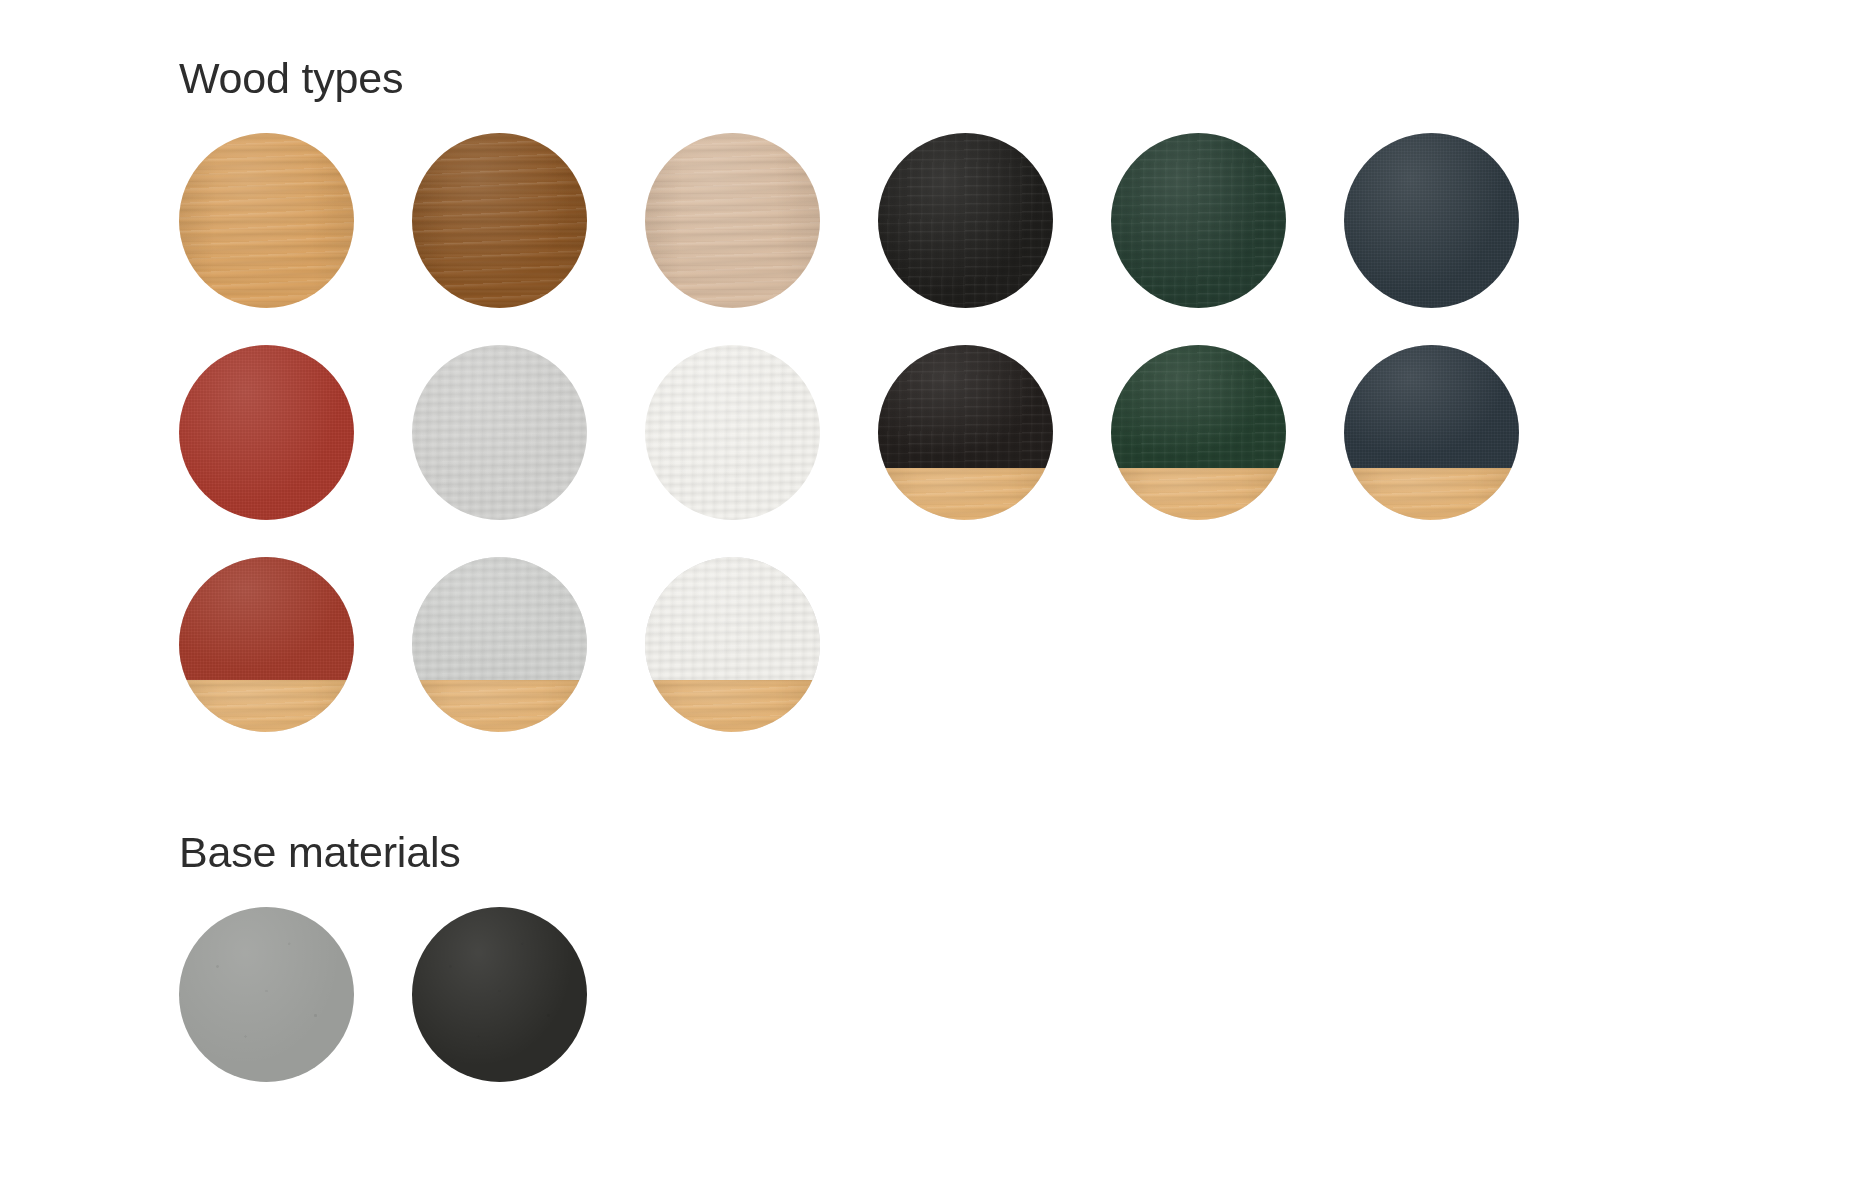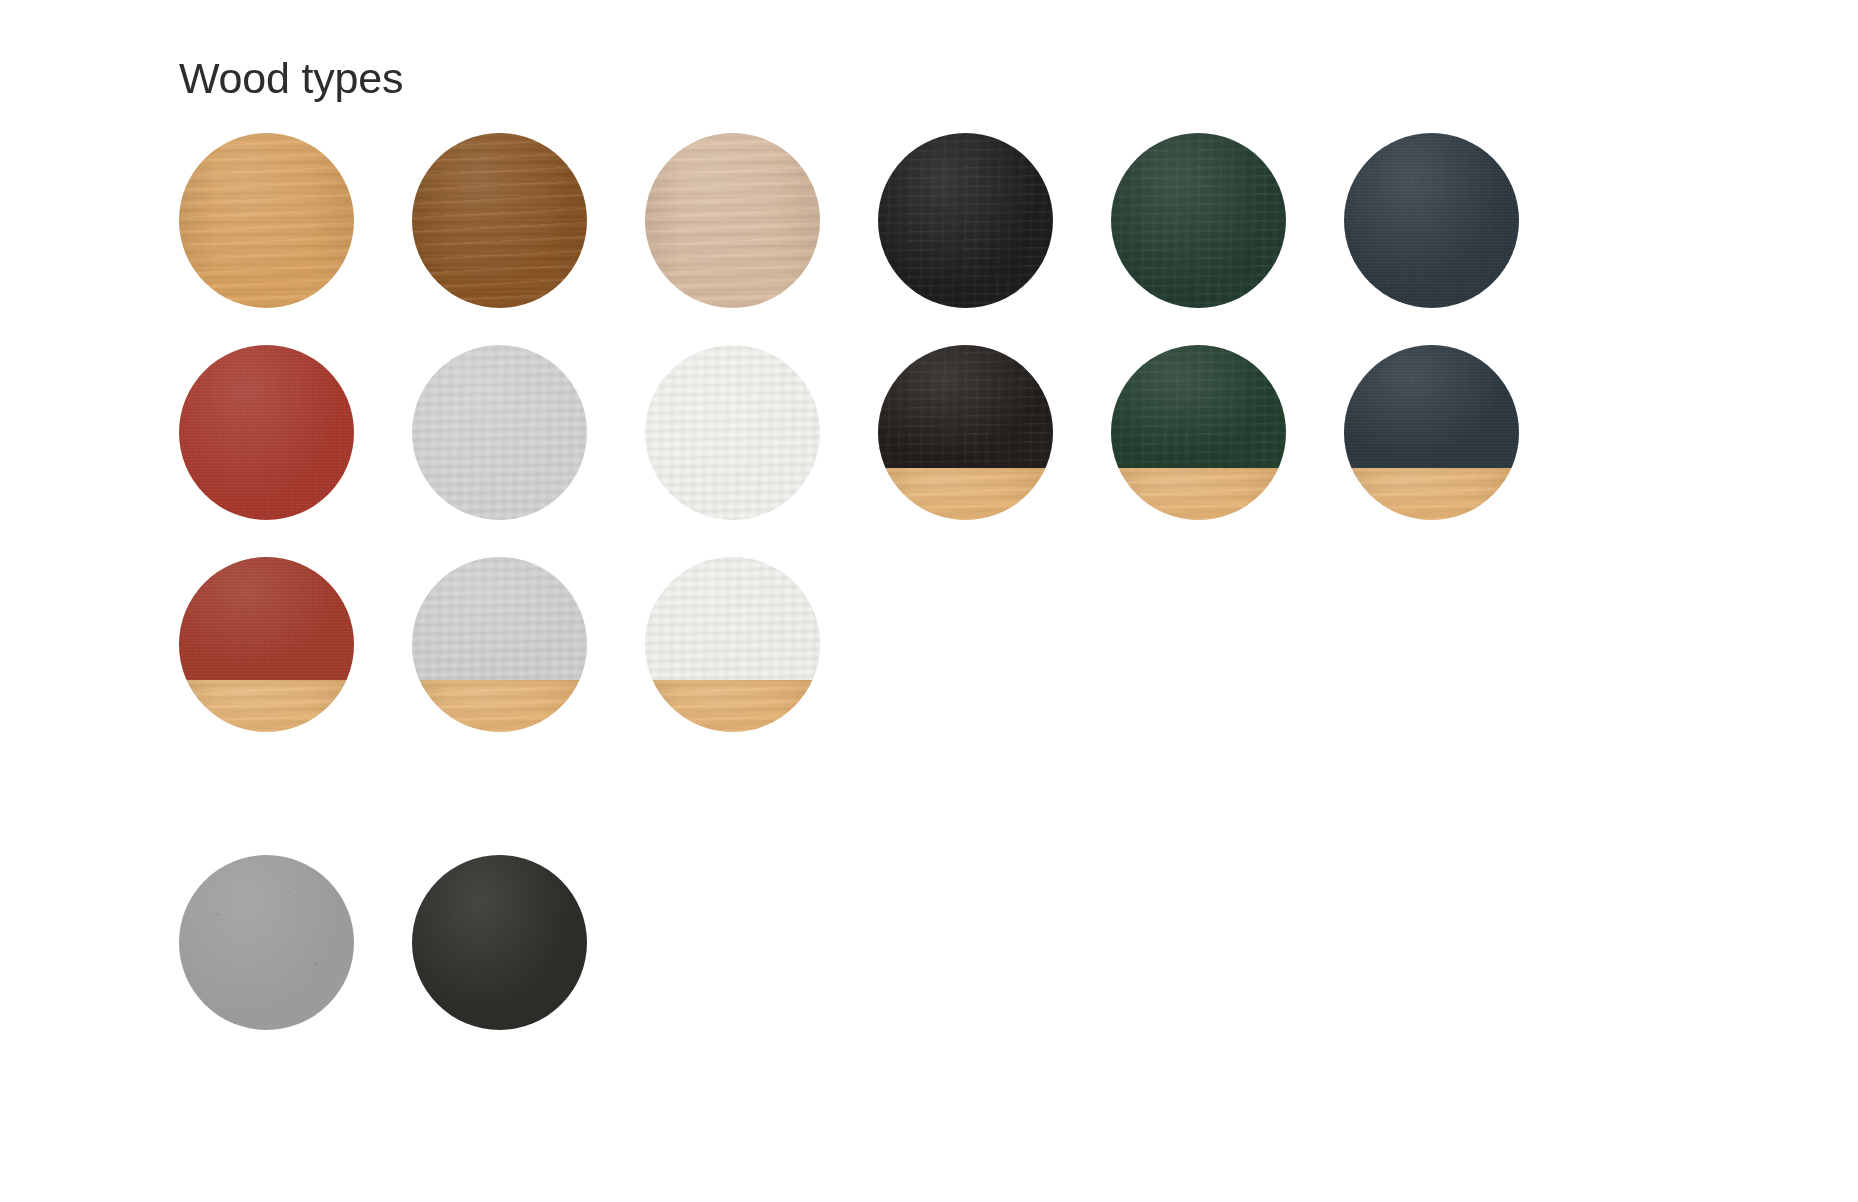--- a/index.html
+++ b/index.html
@@ -304,20 +304,21 @@
               <div class="grain-lines"></div>
               <div class="grain-streaks"></div>
               <div class="sheen"></div>
             </div>
           </div>
         </div>
       </div>
   </section>
 
   <section class="section" id="section-base">
+    <h2 class="section-title">Base materials</h2>
     <div class="base-grid" id="grid-base">
         <div class="swatch-cell">
           <div class="swatch" title="grey-powder-coated-steel" style="background: rgb(154, 156, 153);">
             <div class="speckle"></div>
             <div class="sheen"></div>
           </div>
         </div>
         <div class="swatch-cell">
           <div class="swatch" title="charcoal-powder-coated-steel" style="background: rgb(44, 44, 41);">
             <div class="speckle"></div>

